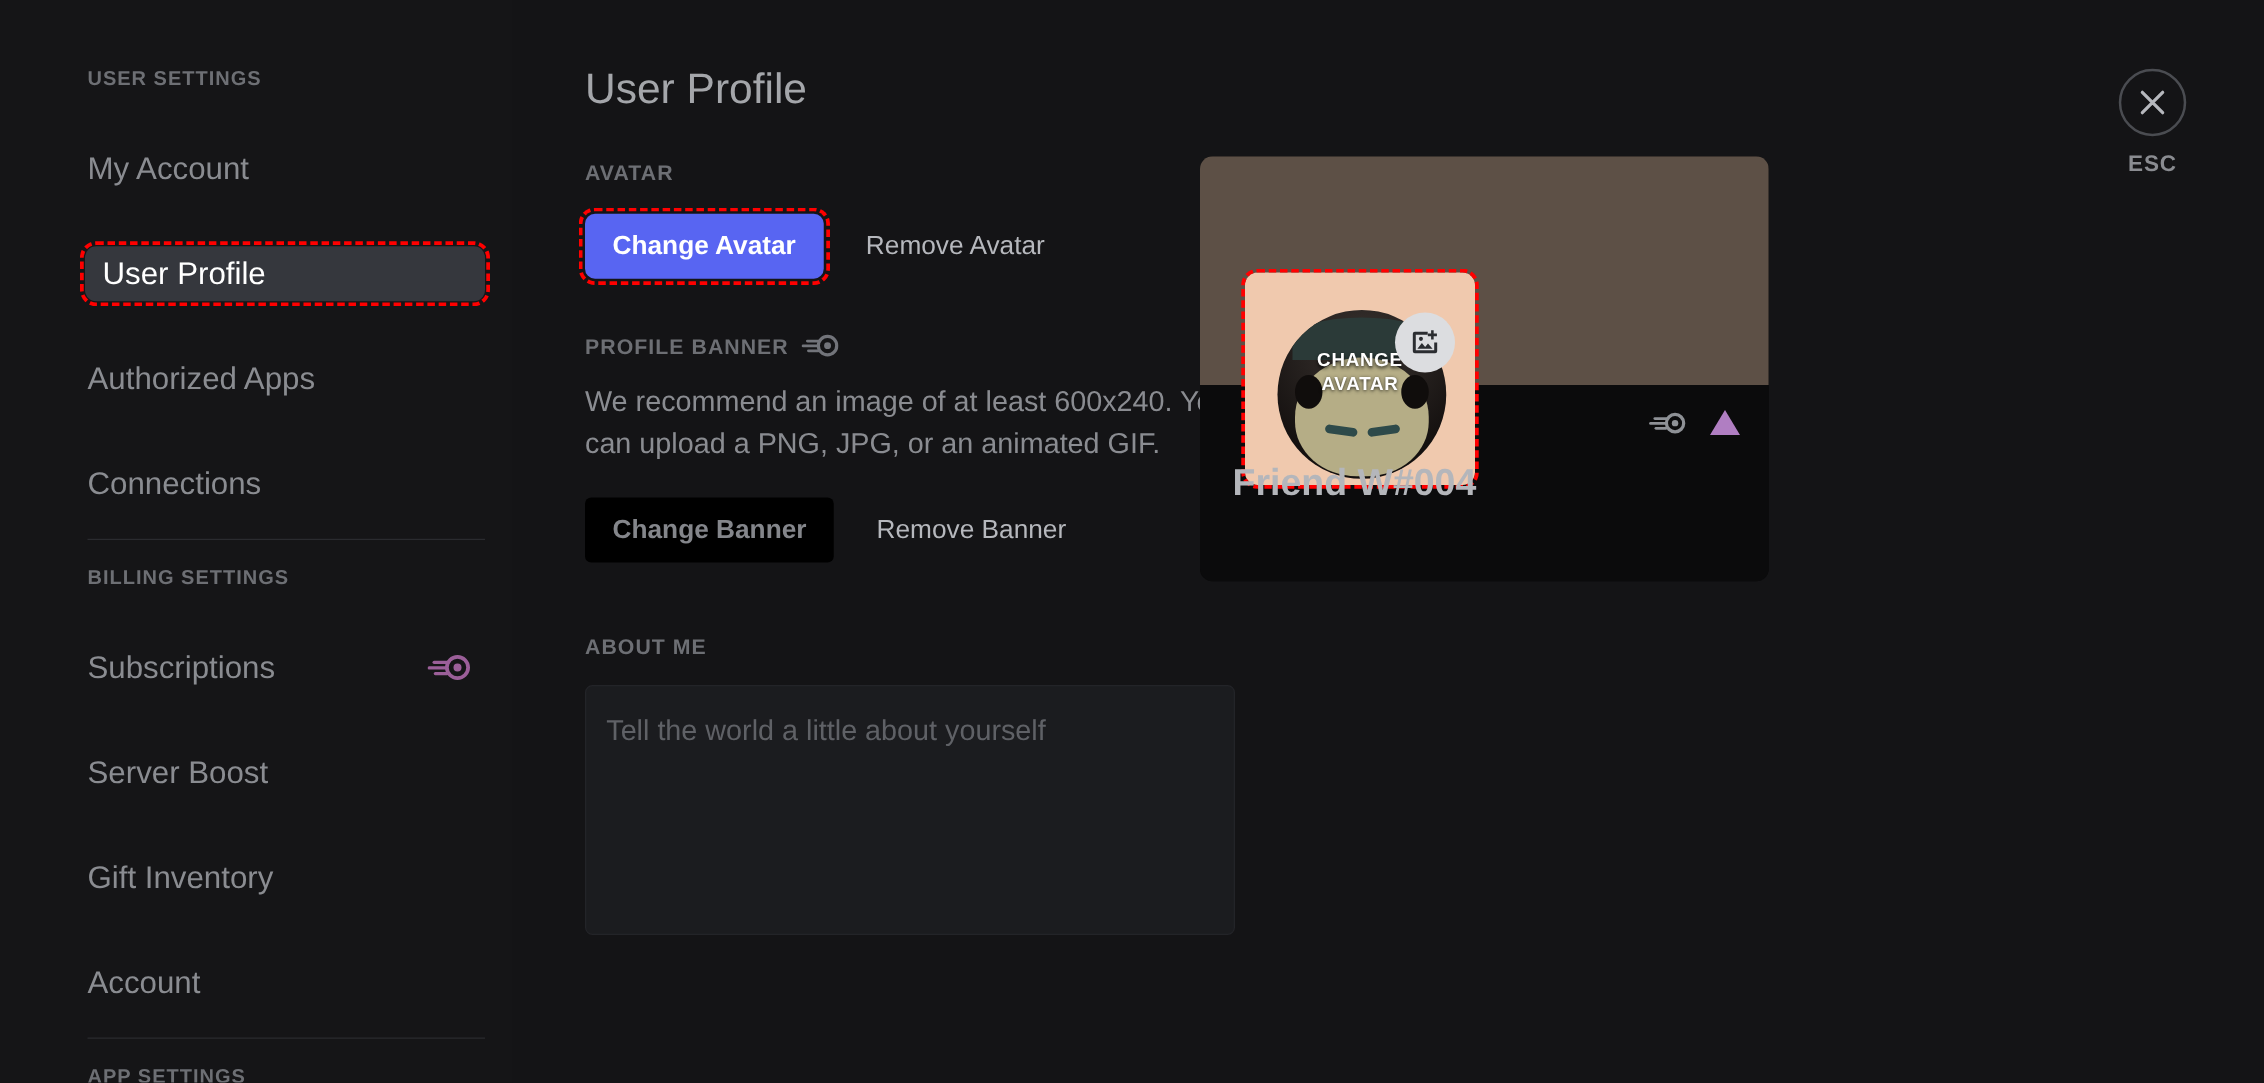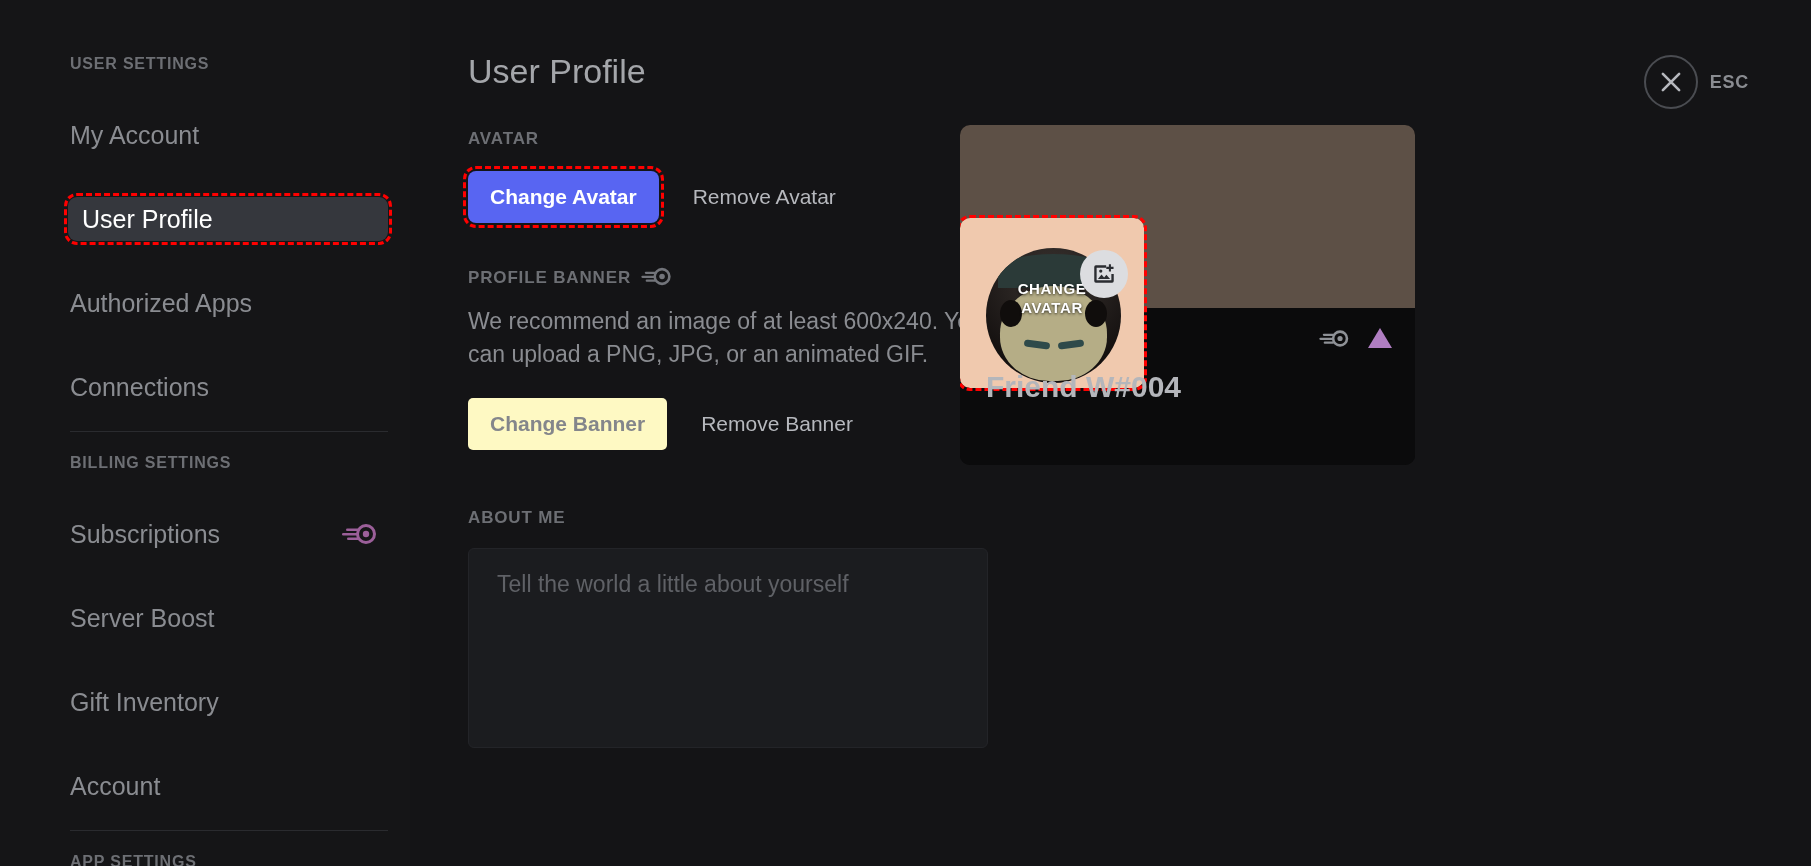--- a/index.html
+++ b/index.html
@@ -54,58 +54,58 @@
   .sec-avatar { margin-bottom: 22px; }
 
   .btn-row { display: flex; align-items: center; gap: 30px; }
   .btn {
     border: none; cursor: pointer;
     font-size: 21px; font-family: inherit;
     padding: 14px 22px; border-radius: 5px;
   }
   .btn-primary { background: #5865f2; color: #fff; font-weight: bold; }
   .btn-primary.highlight { outline: 3px dashed #ff0000; outline-offset: 2px; border-radius: 8px; }
-  .btn-muted { background: #fef9c3; color: #84868b; font-weight: bold; }
+  .btn-muted { background: #000000; color: #84868b; font-weight: bold; }
   .btn-link {
     background: transparent; color: #b6b8bd; font-weight: normal;
     padding: 14px 4px;
   }
 
   .sec-banner { margin-top: 44px; }
   .banner-desc {
     font-size: 23px; color: #8a8c91; line-height: 1.45;
     margin: 16px 0 26px 0; max-width: 520px;
   }
 
   .sec-about { margin-top: 58px; }
   .about-box {
     margin-top: 20px;
     width: 520px; height: 200px;
     background: #1b1c1f; border: 1px solid #232428; border-radius: 6px;
-    padding: 22px 28px;
+    padding: 22px 16px;
     font-size: 23px; color: #5f6166;
   }
 
   
   .preview {
     position: absolute; left: 960px; top: 125px;
     width: 455px; height: 340px;
     background: #0b0b0c; border-radius: 10px; overflow: hidden;
   }
   .pv-banner { height: 183px; background: #5d5046; }
   .pv-body { position: relative; height: 157px; background: #0b0b0c; }
 
   .pv-avatar-wrap {
     position: absolute; left: 0px; top: -90px;
     width: 184px; height: 170px;
     background: #f0c9ae;
     border-radius: 8px;
     cursor: pointer;
   }
-  .pv-avatar-wrap.highlight { outline: 3px dashed #ff0000; outline-offset: 0px; border-radius: 10px; }
+  .pv-avatar-wrap.highlight { outline: 3px dashed #ff0000; outline-offset: 0px; border-radius: 10px; margin-left: 36px; }
   .pv-avatar-circle {
     position: absolute; left: 26px; top: 30px;
     width: 135px; height: 135px; border-radius: 50%;
     background: radial-gradient(circle at 50% 22%, #3a3330 0%, #26211f 40%, #14100f 75%);
     overflow: hidden;
   }
   .face {
     position: absolute; left: 14px; top: 38px;
     width: 107px; height: 95px; border-radius: 50% 50% 46% 46%;
     background: #b5ad86;
@@ -137,21 +137,21 @@
     display: flex; align-items: center; gap: 18px;
   }
   .pv-username {
     position: absolute; left: 26px; top: 62px;
     font-size: 30px; color: #b4b6bb; font-weight: bold;
   }
 
   
   .esc-wrap {
     position: absolute; right: 62px; top: 55px;
-    display: flex; flex-direction: row; align-items: center; gap: 12px;
+    display: flex; flex-direction: column; align-items: center; gap: 12px;
     cursor: pointer;
     justify-content: space-between;
   }
   .esc-circle {
     width: 54px; height: 54px; border-radius: 50%;
     border: 2px solid #4a4c51;
     display: flex; align-items: center; justify-content: center;
   }
   .esc-label { font-size: 18px; font-weight: bold; color: #8a8c91; letter-spacing: .04em; }
 </style>

